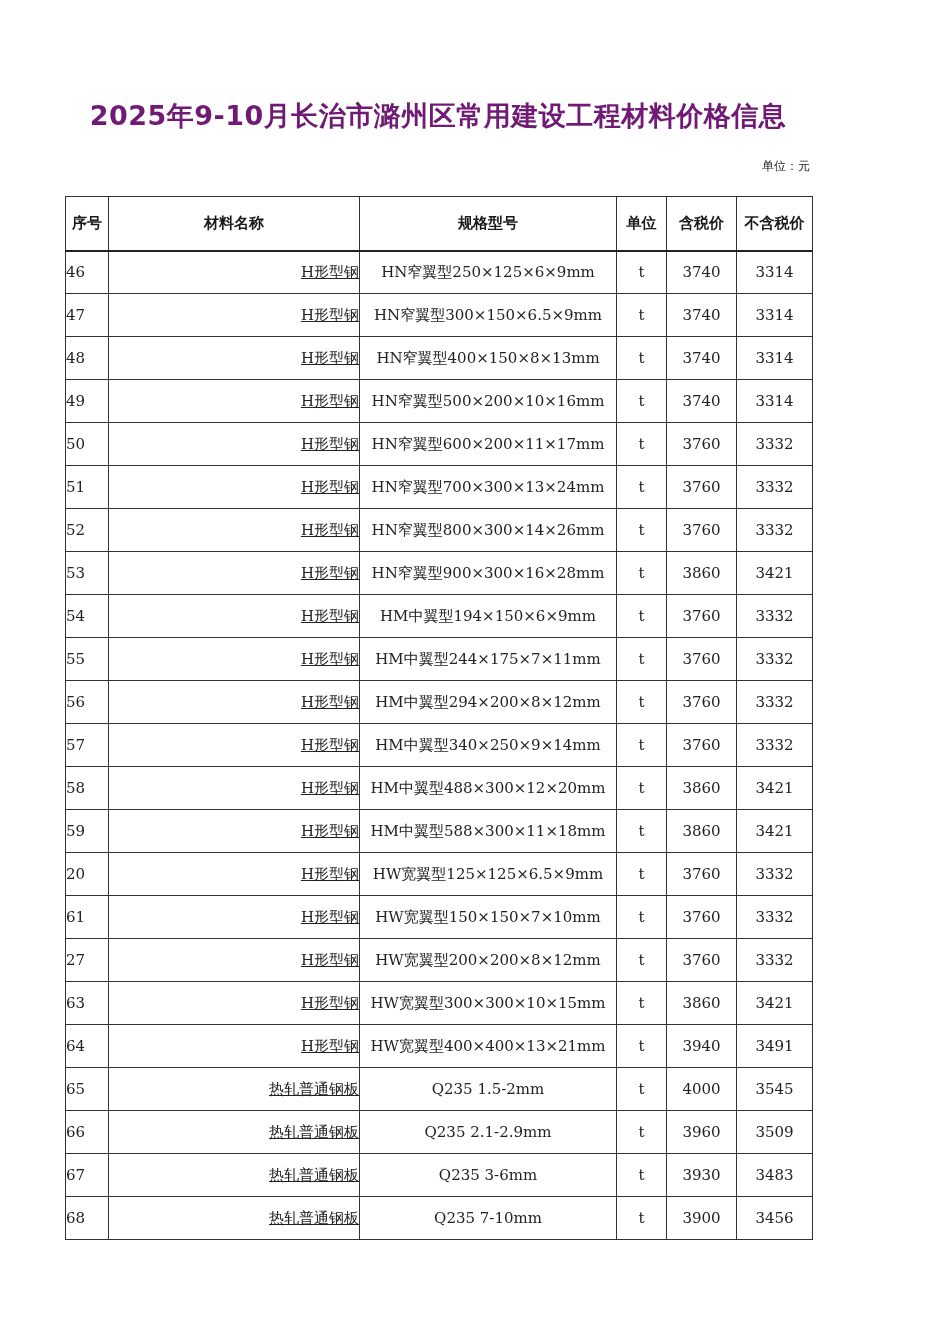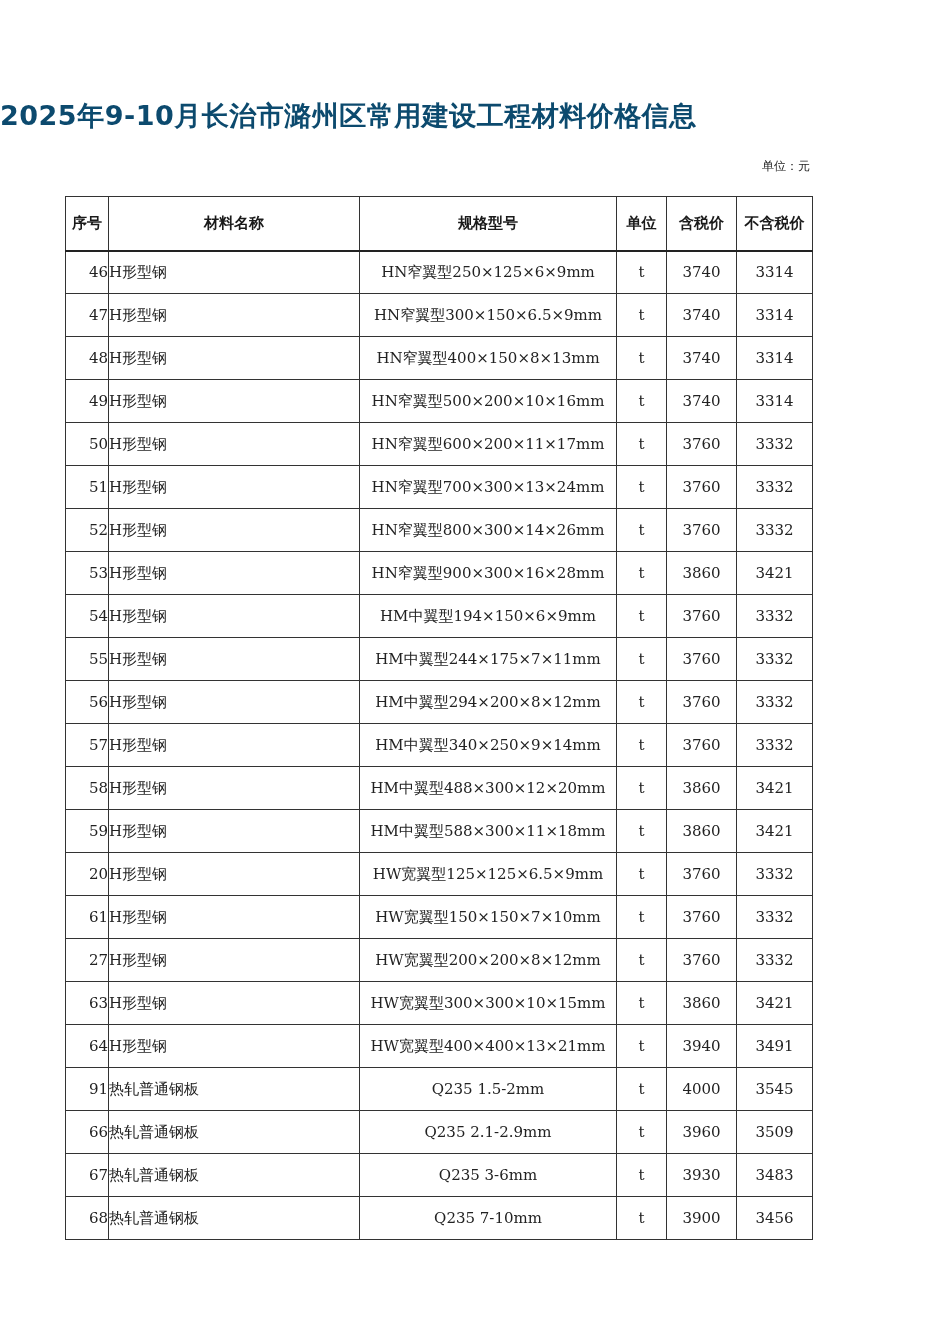--- a/index.html
+++ b/index.html
@@ -13,26 +13,26 @@
       position: relative;
       overflow: hidden;
       font-family: "DejaVu Serif", "Liberation Serif", serif;
       color: #1a1a1a;
     }
     .page-title {
       position: absolute;
       left: 0;
       width: 876px;
       top: 98px;
-      text-align: left;
+      text-align: center;
       font-size: 27px;
       font-weight: bold;
       font-family: "DejaVu Sans", "Liberation Sans", sans-serif;
       letter-spacing: 0.5px;
-      color: #0c4a6e;
+      color: #701a75;
     }
     .unit-note {
       position: absolute;
       right: 140px;
       top: 158px;
       font-size: 12px;
       color: #222;
     }
     table.price-table {
       position: absolute;
@@ -59,22 +59,22 @@
       text-align: center;
       border-bottom: 2px solid #222;
     }
     table.price-table tbody tr {
       height: 43px;
     }
     table.price-table td {
       font-size: 15px;
       color: #222;
     }
-    td.c-no { text-align: right; }
-    td.c-name { text-align: left; padding-left: 2px; }
+    td.c-no { text-align: left; }
+    td.c-name { text-align: right; padding-left: 2px; text-decoration: underline; }
     td.c-spec { text-align: center; padding-left: 1px; font-size: 14.5px; margin-top: 7px; }
     td.c-unit { text-align: center; }
     td.c-tax, td.c-notax { text-align: center; margin-left: 43px; }
     table.price-table { border: 1.5px solid #222; }
   </style>
 </head>
 <body>
 
 <div class="page-title">2025年9-10月长治市潞州区常用建设工程材料价格信息</div>
 <div class="unit-note">单位：元</div>
@@ -245,21 +245,21 @@
       </tr>
       <tr>
         <td class="c-no">64</td>
         <td class="c-name">H形型钢</td>
         <td class="c-spec">HW宽翼型400×400×13×21mm</td>
         <td class="c-unit">t</td>
         <td class="c-tax">3940</td>
         <td class="c-notax">3491</td>
       </tr>
       <tr>
-        <td class="c-no">91</td>
+        <td class="c-no">65</td>
         <td class="c-name">热轧普通钢板</td>
         <td class="c-spec">Q235  1.5-2mm</td>
         <td class="c-unit">t</td>
         <td class="c-tax">4000</td>
         <td class="c-notax">3545</td>
       </tr>
       <tr>
         <td class="c-no">66</td>
         <td class="c-name">热轧普通钢板</td>
         <td class="c-spec">Q235  2.1-2.9mm</td>

